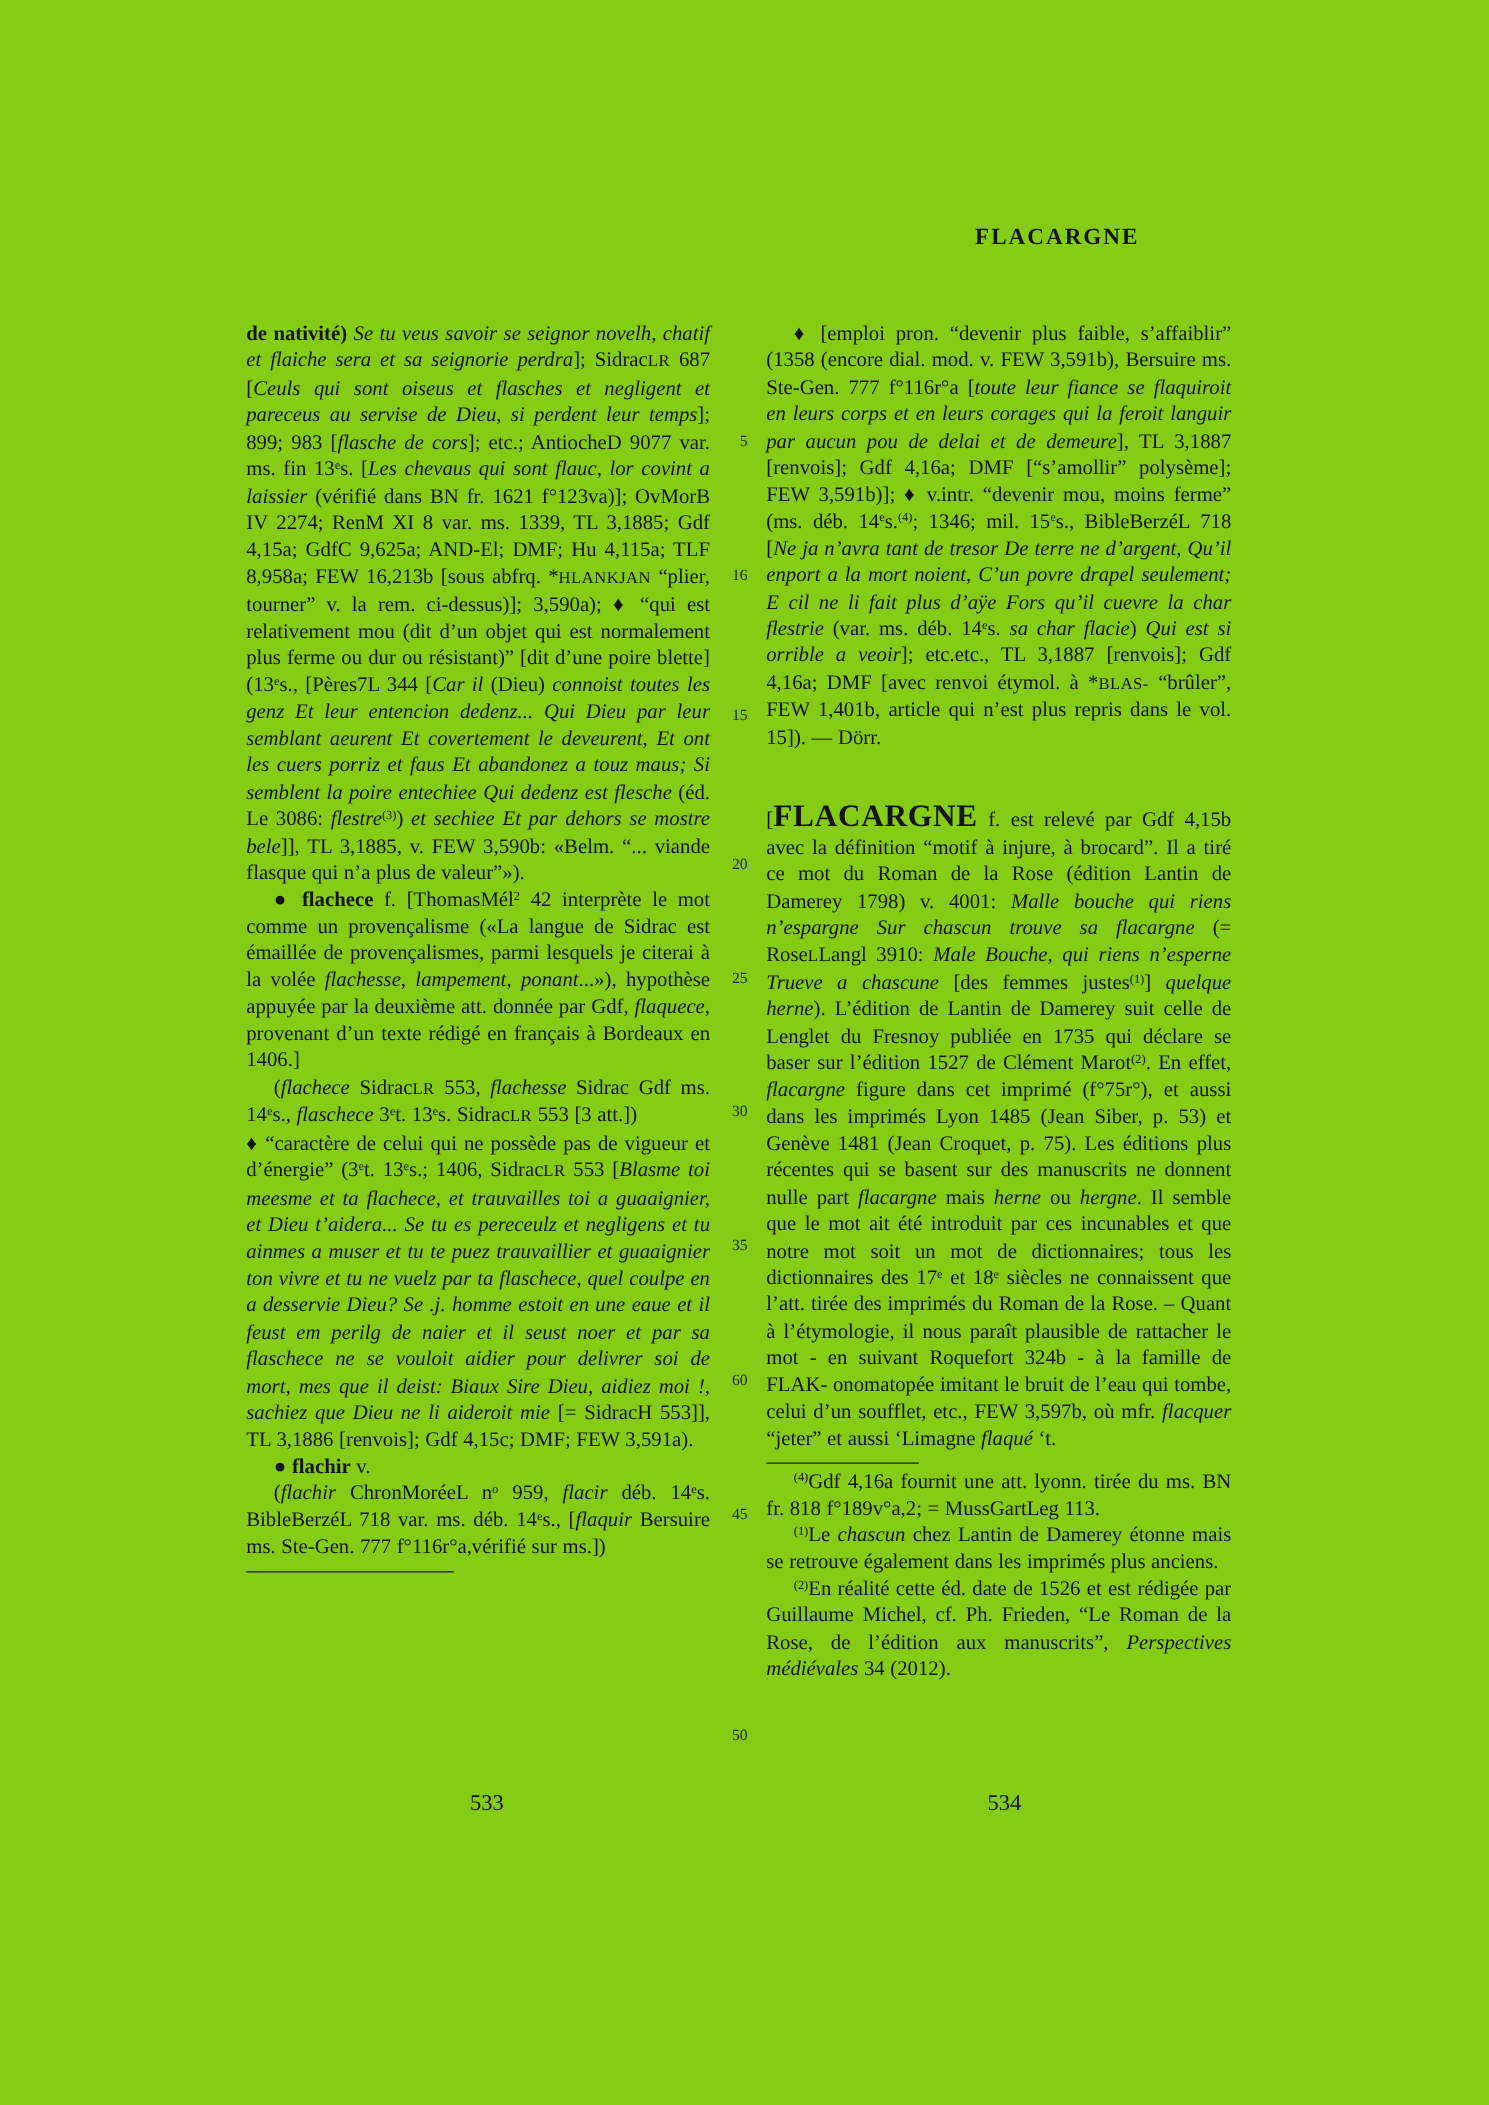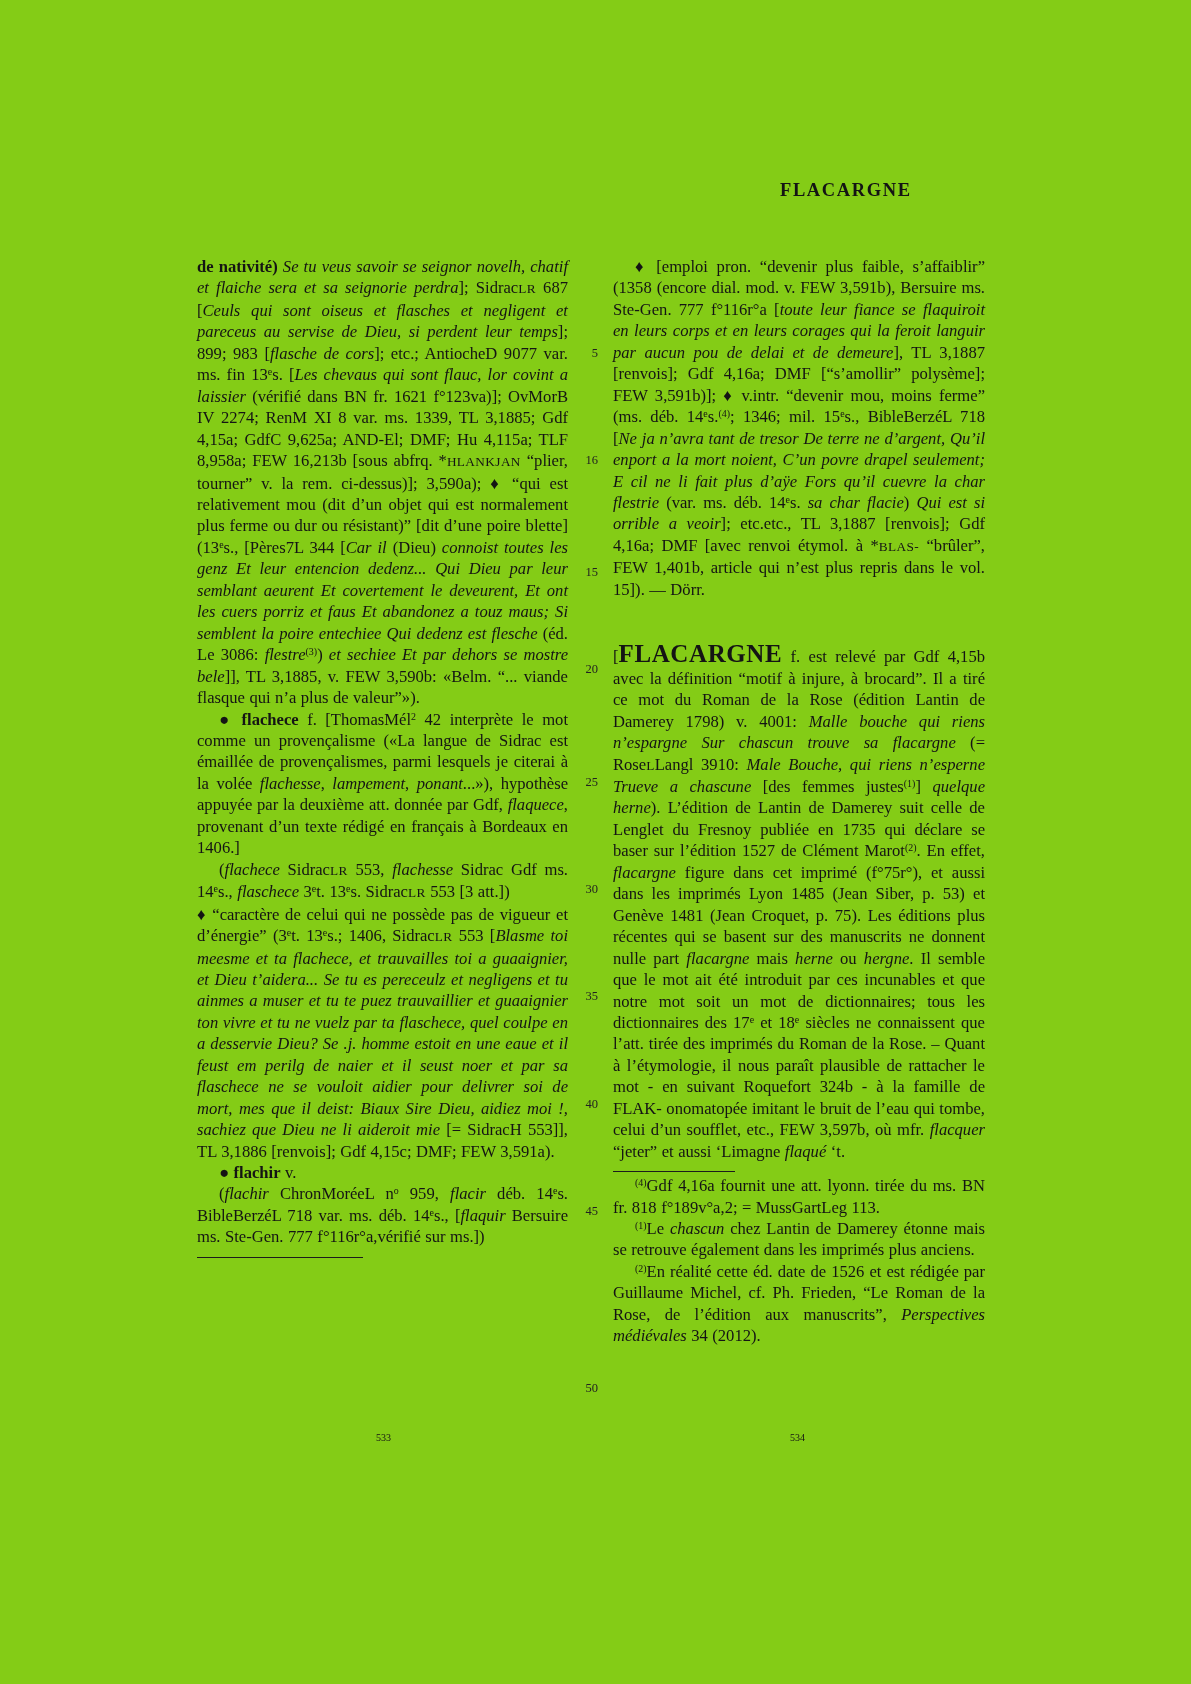--- a/index.html
+++ b/index.html
@@ -27,21 +27,21 @@
   .seg-b { font-weight:bold; }
   .seg-i { font-style:italic; }
   .seg-sc { font-size:0.8em; letter-spacing:0.4px; }
   .seg-sup { font-size:0.6em; vertical-align:0.5em; line-height:0; }
   .seg-lem { font-weight:bold; font-size:25px; line-height:21.45px; letter-spacing:0.6px; }
   .gutter { position:absolute; left:568px; top:0; width:30px; }
   .line-no {
     position:absolute; right:0; font-size:12.5px; line-height:14px;
     font-family:"Liberation Serif","DejaVu Serif",serif; color:#222;
   }
-  .page-no { position:absolute; top:1432px; font-size:10px; }
+  .page-no { position:absolute; top:1432px; font-size:18px; }
   .pn-left  { left:376px; }
   .pn-right { left:790px; }
 </style>
 </head>
 <body>
 
 <div class="page">
   <div class="running-head">FLACARGNE</div>
 
   <div class="column col-left">
@@ -51,25 +51,25 @@
       <p class="para"><span class="seg-r">♦ “caractère de celui qui ne possède pas de vigueur et d’énergie” (3</span><span class="seg-sup">e</span><span class="seg-r">t. 13</span><span class="seg-sup">e</span><span class="seg-r">s.; 1406, Sidrac</span><span class="seg-sc">LR</span><span class="seg-r"> 553 [</span><span class="seg-i">Blasme toi meesme et ta flachece, et trauvailles toi a guaaignier, et Dieu t’aidera... Se tu es pereceulz et negligens et tu ainmes a muser et tu te puez trauvaillier et guaaignier ton vivre et tu ne vuelz par ta flaschece, quel coulpe en a desservie Dieu? Se .j. homme estoit en une eaue et il feust em perilg de naier et il seust noer et par sa flaschece ne se vouloit aidier pour delivrer soi de mort, mes que il deist: Biaux Sire Dieu, aidiez moi !, sachiez que Dieu ne li aideroit mie</span><span class="seg-r"> [= SidracH 553]], TL 3,1886 [renvois]; Gdf 4,15c; DMF; FEW 3,591a).</span></p>
       <p class="para indent"><span class="seg-r">● </span><span class="seg-b">flachir</span><span class="seg-r"> v.</span></p>
       <p class="para indent"><span class="seg-r">(</span><span class="seg-i">flachir</span><span class="seg-r"> ChronMoréeL n</span><span class="seg-sup">o</span><span class="seg-r"> 959, </span><span class="seg-i">flacir</span><span class="seg-r"> déb. 14</span><span class="seg-sup">e</span><span class="seg-r">s. BibleBerzéL 718 var. ms. déb. 14</span><span class="seg-sup">e</span><span class="seg-r">s., [</span><span class="seg-i">flaquir</span><span class="seg-r"> Bersuire ms. Ste-Gen. 777 f°116r°a,vérifié sur ms.])</span></p>
       <div class="fn-rule"></div>
     </div>
 
   <div class="gutter">
       <div class="line-no" style="top: 345.8px;">5</div>
       <div class="line-no" style="top: 453.05px;">16</div>
       <div class="line-no" style="top: 565px;">15</div>
-      <div class="line-no" style="top: 662px;">20</div>
+      <div class="line-no" style="top: 684px;">20</div>
       <div class="line-no" style="top: 774.8px;">25</div>
       <div class="line-no" style="top: 882.05px;">30</div>
       <div class="line-no" style="top: 989.3px;">35</div>
-      <div class="line-no" style="top: 1096.55px;">40</div>
+      <div class="line-no" style="top: 1096.55px;">60</div>
       <div class="line-no" style="top: 1203.8px;">45</div>
       <div class="line-no" style="top: 1381px;">50</div>
     </div>
 
   <div class="column col-right">
       <p class="para indent"><span class="seg-r">♦ [emploi pron. “devenir plus faible, s’affaiblir” (1358 (encore dial. mod. v. FEW 3,591b), Bersuire ms. Ste-Gen. 777 f°116r°a [</span><span class="seg-i">toute leur fiance se flaquiroit en leurs corps et en leurs corages qui la feroit languir par aucun pou de delai et de demeure</span><span class="seg-r">], TL 3,1887 [renvois]; Gdf 4,16a; DMF [“s’amollir” polysème]; FEW 3,591b)]; ♦ v.intr. “devenir mou, moins ferme” (ms. déb. 14</span><span class="seg-sup">e</span><span class="seg-r">s.</span><span class="seg-sup">(4)</span><span class="seg-r">; 1346; mil. 15</span><span class="seg-sup">e</span><span class="seg-r">s., BibleBerzéL 718 [</span><span class="seg-i">Ne ja n’avra tant de tresor De terre ne d’argent, Qu’il enport a la mort noient, C’un povre drapel seulement; E cil ne li fait plus d’aÿe Fors qu’il cuevre la char flestrie</span><span class="seg-r"> (var. ms. déb. 14</span><span class="seg-sup">e</span><span class="seg-r">s. </span><span class="seg-i">sa char flacie</span><span class="seg-r">) </span><span class="seg-i">Qui est si orrible a veoir</span><span class="seg-r">]; etc.etc., TL 3,1887 [renvois]; Gdf 4,16a; DMF [avec renvoi étymol. à *</span><span class="seg-sc">BLAS-</span><span class="seg-r"> “brûler”, FEW 1,401b, article qui n’est plus repris dans le vol. 15]). — Dörr.</span></p>
       <p class="para gap"><span class="seg-r">[</span><span class="seg-lem">FLACARGNE</span><span class="seg-r"> f. est relevé par Gdf 4,15b avec la définition “motif à injure, à brocard”. Il a tiré ce mot du Roman de la Rose (édition Lantin de Damerey 1798) v. 4001: </span><span class="seg-i">Malle bouche qui riens n’espargne Sur chascun trouve sa flacargne</span><span class="seg-r"> (= Rose</span><span class="seg-sc">L</span><span class="seg-r">Langl 3910: </span><span class="seg-i">Male Bouche, qui riens n’esperne Trueve a chascune</span><span class="seg-r"> [des femmes justes</span><span class="seg-sup">(1)</span><span class="seg-r">] </span><span class="seg-i">quelque herne</span><span class="seg-r">). L’édition de Lantin de Damerey suit celle de Lenglet du Fresnoy publiée en 1735 qui déclare se baser sur l’édition 1527 de Clément Marot</span><span class="seg-sup">(2)</span><span class="seg-r">. En effet, </span><span class="seg-i">flacargne</span><span class="seg-r"> figure dans cet imprimé (f°75r°), et aussi dans les imprimés Lyon 1485 (Jean Siber, p. 53) et Genève 1481 (Jean Croquet, p. 75). Les éditions plus récentes qui se basent sur des manuscrits ne donnent nulle part </span><span class="seg-i">flacargne</span><span class="seg-r"> mais </span><span class="seg-i">herne</span><span class="seg-r"> ou </span><span class="seg-i">hergne</span><span class="seg-r">. Il semble que le mot ait été introduit par ces incunables et que notre mot soit un mot de dictionnaires; tous les dictionnaires des 17</span><span class="seg-sup">e</span><span class="seg-r"> et 18</span><span class="seg-sup">e</span><span class="seg-r"> siècles ne connaissent que l’att. tirée des imprimés du Roman de la Rose. – Quant à l’étymologie, il nous paraît plausible de rattacher le mot - en suivant Roquefort 324b - à la famille de FLAK- onomatopée imitant le bruit de l’eau qui tombe, celui d’un soufflet, etc., FEW 3,597b, où mfr. </span><span class="seg-i">flacquer</span><span class="seg-r"> “jeter” et aussi ‘Limagne </span><span class="seg-i">flaqué</span><span class="seg-r"> ‘t.</span></p>
       <div class="fn-rule"></div>
       <p class="para indent"><span class="seg-sup">(4)</span><span class="seg-r">Gdf 4,16a fournit une att. lyonn. tirée du ms. BN fr. 818 f°189v°a,2; = MussGartLeg 113.</span></p>
       <p class="para indent"><span class="seg-sup">(1)</span><span class="seg-r">Le </span><span class="seg-i">chascun</span><span class="seg-r"> chez Lantin de Damerey étonne mais se retrouve également dans les imprimés plus anciens.</span></p>

